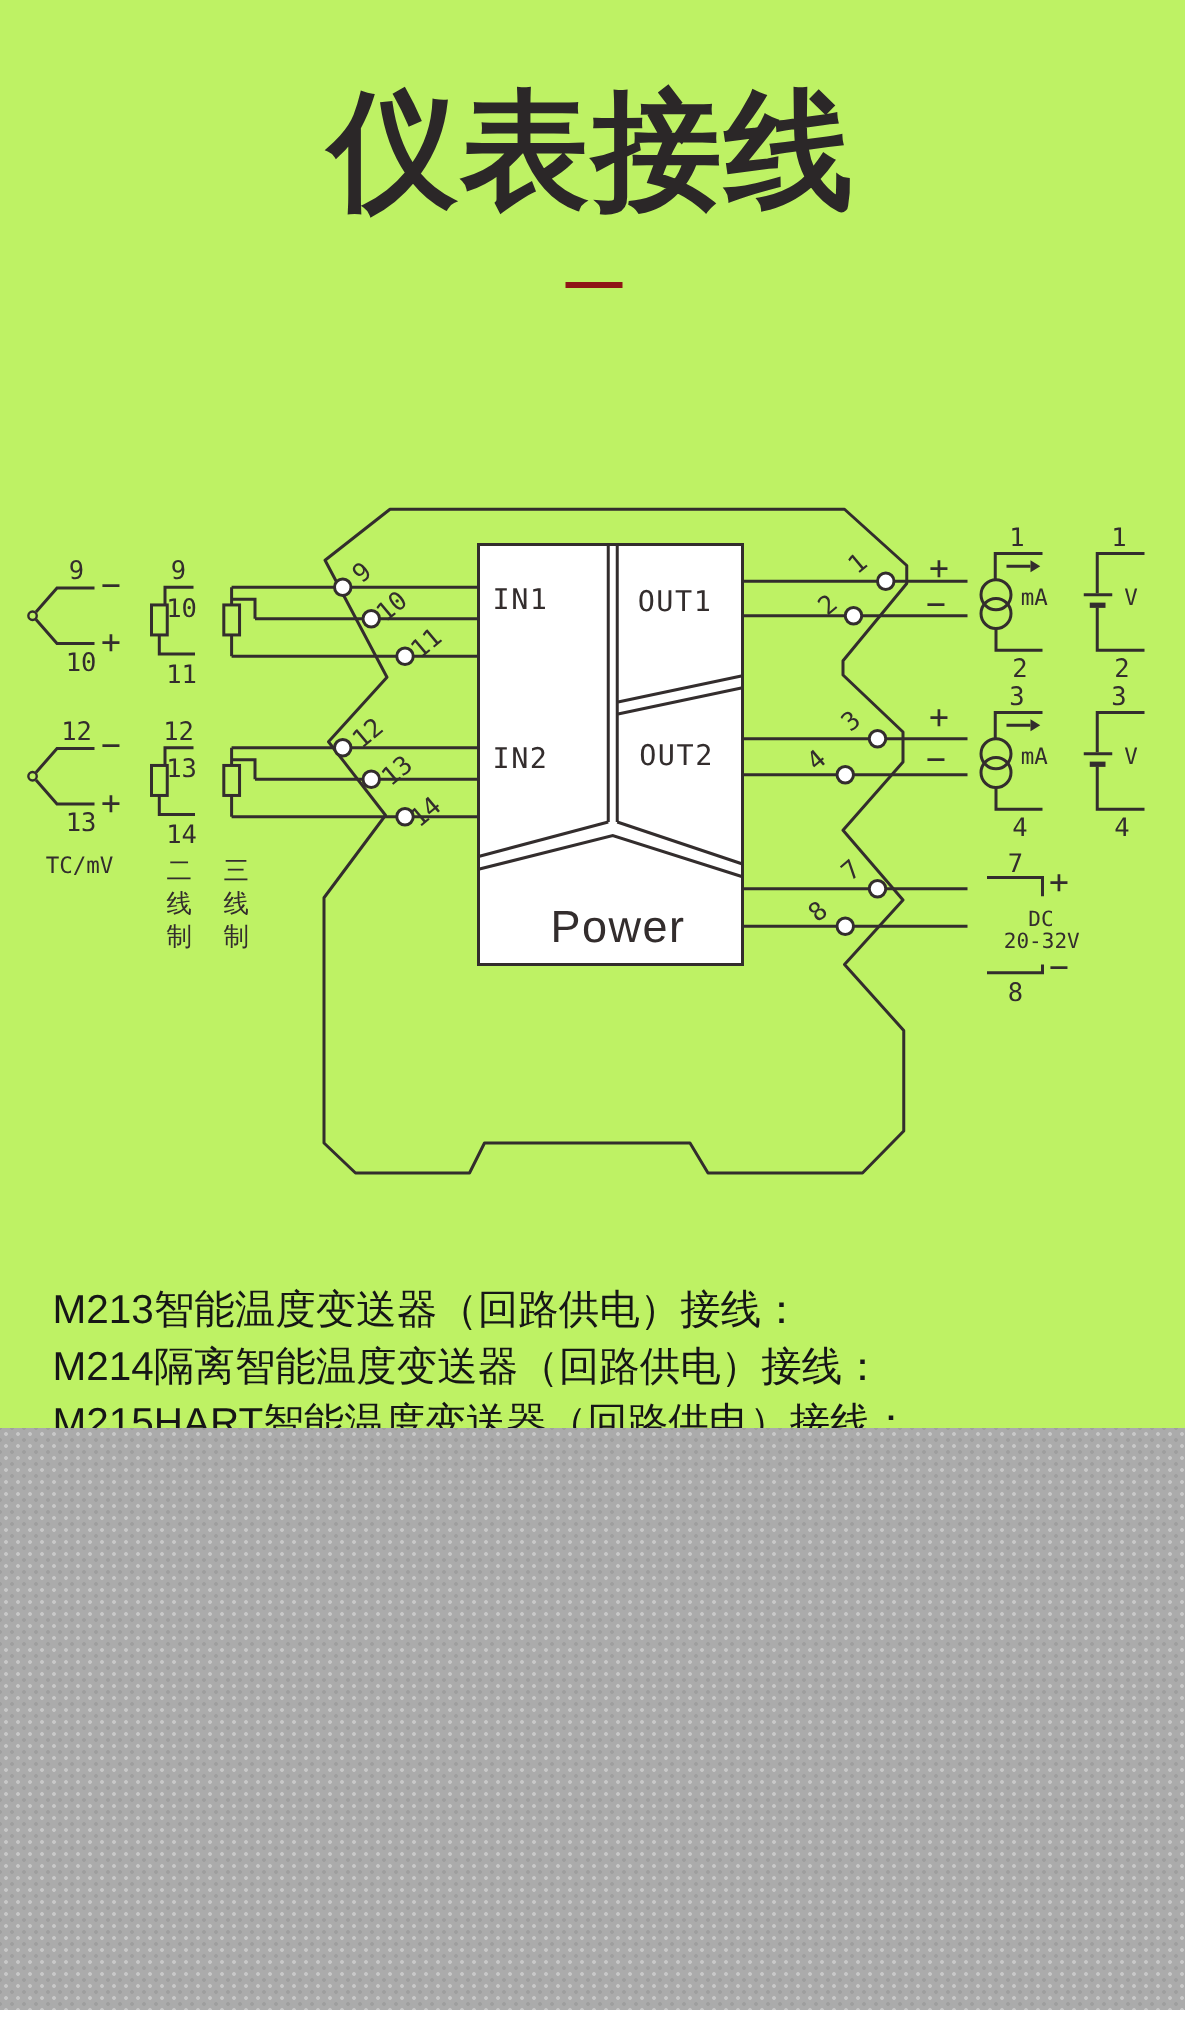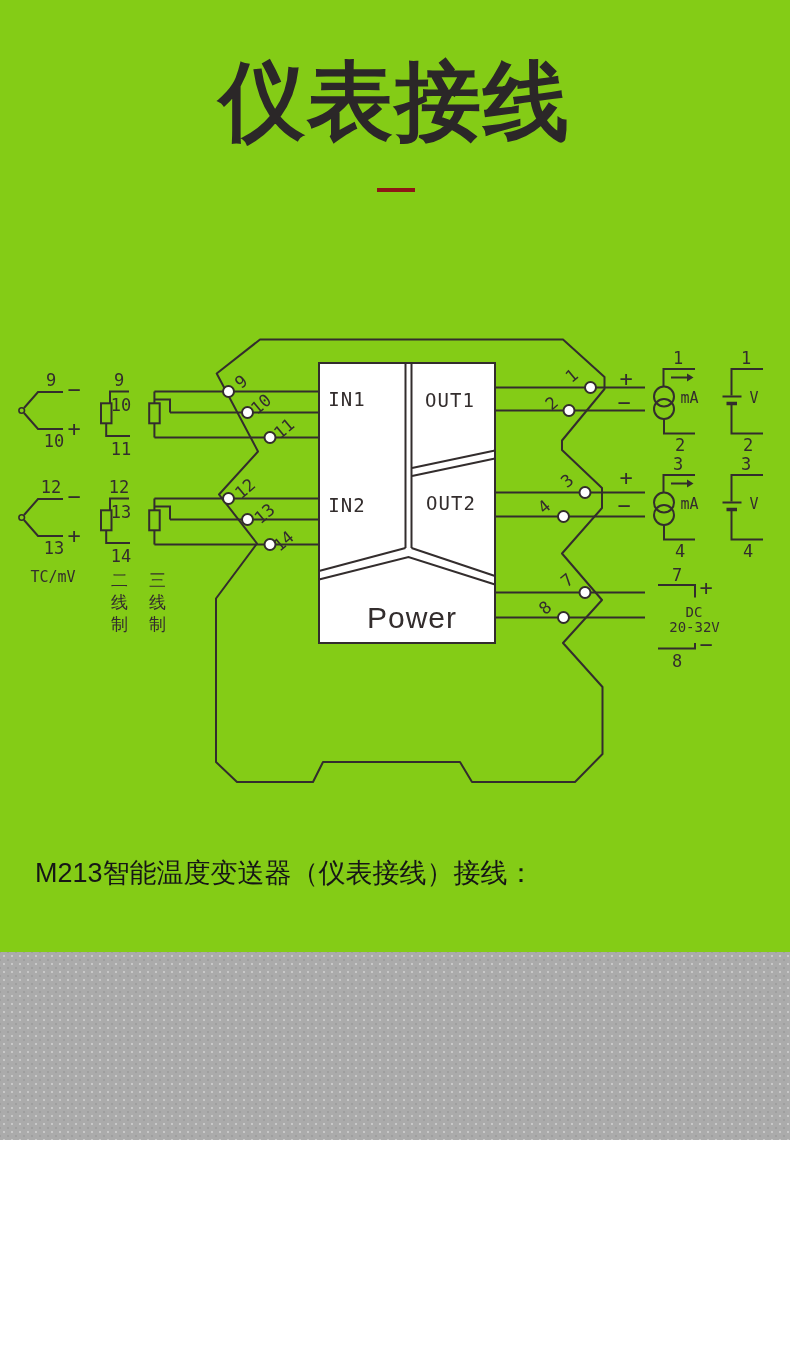--- a/index.html
+++ b/index.html
@@ -1,16 +1,16 @@
 <!DOCTYPE html>
 <html><head>
 <meta charset="utf-8">
 <style>
   html,body{margin:0;padding:0;background:#fff;}
-  #page{position:relative;width:790px;height:1140px;background:#84cc16;overflow:hidden;
+  #page{position:relative;width:790px;height:1340px;background:#bef264;overflow:hidden;
         font-family:"Liberation Sans",sans-serif;}
   #title{position:absolute;top:56px;left:0;width:790px;text-align:center;
          font-size:86px;line-height:1.05;font-weight:900;color:#2b2728;letter-spacing:2px;}
   #accent-dash{position:absolute;top:188px;left:377px;width:38px;height:4px;background:#8e1616;}
   .heading{position:absolute;left:35px;font-size:27px;color:#161616;letter-spacing:0px;white-space:nowrap;}
   #m22-heading{top:261px;}
   #m213-heading{top:855px;}
   #m214-heading{top:893px;}
   #m215-heading{top:930px;}
   #diagram-svg{position:absolute;top:320px;left:0;}
@@ -223,16 +223,18 @@
     <text class="mlabel" x="749.5" y="509">V</text>
 
     <text class="tnum" x="677" y="581" text-anchor="middle">7</text>
     <text class="tsign" x="706" y="595" text-anchor="middle">+</text>
     <text class="dcsmall" x="694" y="617" text-anchor="middle">DC</text>
     <text class="dcsmall" x="694.5" y="632" text-anchor="middle">20-32V</text>
     <text class="tsign" x="706" y="652" text-anchor="middle">−</text>
     <text class="tnum" x="677" y="667" text-anchor="middle">8</text>
   </svg>
 
-  <div id="m213-heading" class="heading">M213智能温度变送器（仪表接线）接线：</div>
+  <div id="m213-heading" class="heading">M213智能温度变送器（回路供电）接线：</div>
+  <div id="m214-heading" class="heading">M214隔离智能温度变送器（回路供电）接线：</div>
+  <div id="m215-heading" class="heading">M215HART智能温度变送器（回路供电）接线：</div>
 
   <div id="gray-overlay"></div>
 </div>
 
 </body></html>

